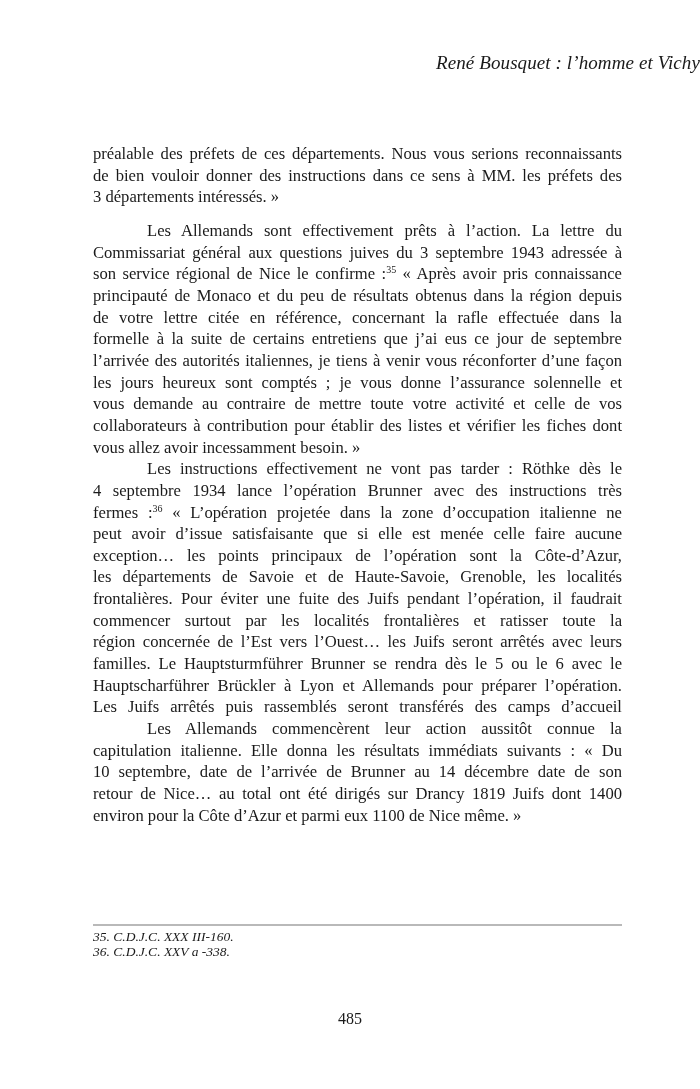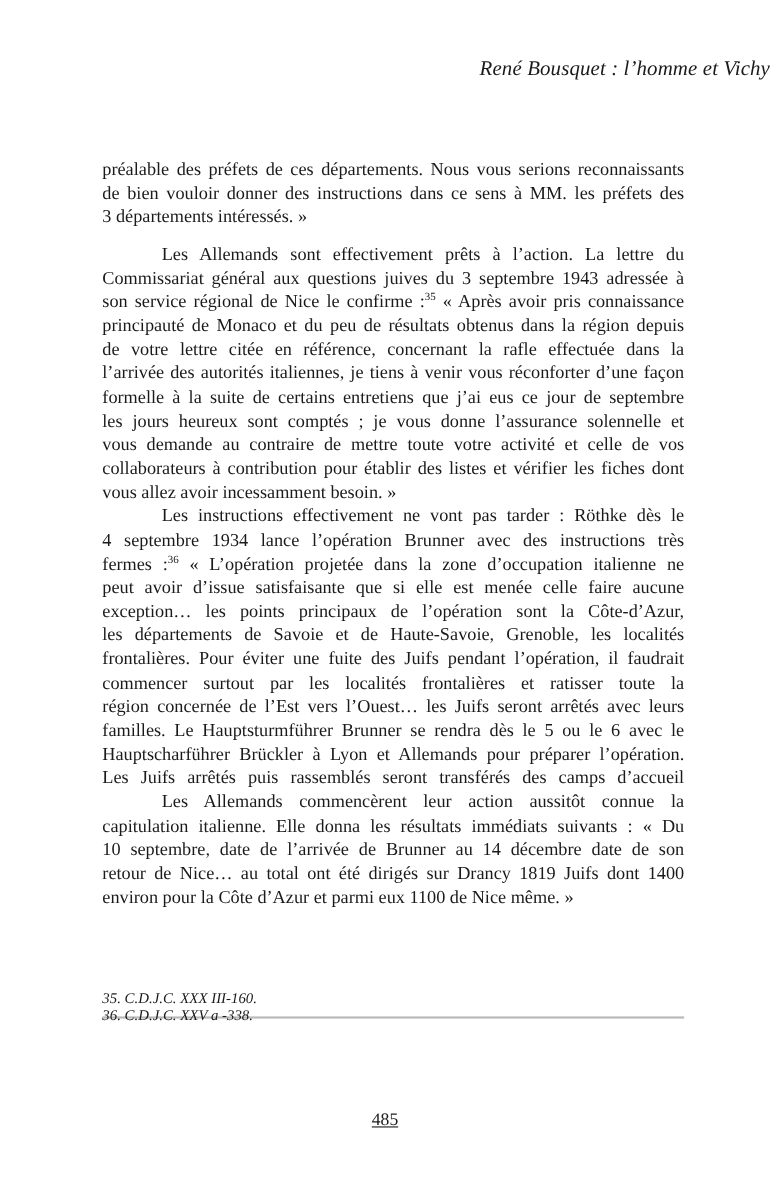--- a/index.html
+++ b/index.html
@@ -9,44 +9,44 @@
                     font-style: italic; font-size: 19px; letter-spacing: 0.1px; }
     .body-text { position: absolute; top: 143px; left: 93px; width: 529px; font-size: 16.6px;
                  line-height: 21.65px; }
     .para { margin: 0; text-align: justify; text-align-last: left; }
     .para.gap { margin-top: 12px; }
     .line { display: block; text-align: justify; text-align-last: justify; white-space: nowrap; }
     .line.last { text-align-last: left; }
     .line.ind { padding-left: 54px; }
     sup { font-size: 10px; line-height: 0; vertical-align: 6px; }
     .rule { position: absolute; top: 924px; left: 93px; width: 529px; height: 2px; background: #b9b9b9; }
-    .footnotes { position: absolute; top: 900px; left: 93px; font-style: italic; font-size: 13.5px; line-height: 15px; }
-    .page-num { position: absolute; top: 1010px; left: 0; width: 700px; text-align: center; font-size: 16px; text-decoration: underline; }
+    .footnotes { position: absolute; top: 929px; left: 93px; font-style: italic; font-size: 13.5px; line-height: 15px; }
+    .page-num { position: absolute; top: 1010px; left: 0; width: 700px; text-align: center; font-size: 16px; }
   </style>
 </head>
 <body>
 
 <div class="running-head">René Bousquet : l’homme et Vichy</div>
 
 <div class="body-text">
 
   <p class="para">
     <span class="line">préalable des préfets de ces départements. Nous vous serions reconnaissants</span>
     <span class="line">de bien vouloir donner des instructions dans ce sens à MM. les préfets des</span>
     <span class="line last">3 départements intéressés. »</span>
   </p>
 
   <p class="para gap">
     <span class="line ind">Les Allemands sont effectivement prêts à l’action. La lettre du</span>
     <span class="line">Commissariat général aux questions juives du 3 septembre 1943 adressée à</span>
     <span class="line"><span>son service régional de Nice le confirme :</span><sup>35</sup><span> « Après avoir pris connaissance</span></span>
     <span class="line">principauté de Monaco et du peu de résultats obtenus dans la région depuis</span>
     <span class="line">de votre lettre citée en référence, concernant la rafle effectuée dans la</span>
+    <span class="line">formelle à la suite de certains entretiens que j’ai eus ce jour de septembre</span>
     <span class="line">l’arrivée des autorités italiennes, je tiens à venir vous réconforter d’une façon</span>
-    <span class="line">formelle à la suite de certains entretiens que j’ai eus ce jour de septembre</span>
     <span class="line">les jours heureux sont comptés ; je vous donne l’assurance solennelle et</span>
     <span class="line">vous demande au contraire de mettre toute votre activité et celle de vos</span>
     <span class="line">collaborateurs à contribution pour établir des listes et vérifier les fiches dont</span>
     <span class="line last">vous allez avoir incessamment besoin. »</span>
   </p>
 
   <p class="para">
     <span class="line ind">Les instructions effectivement ne vont pas tarder : Röthke dès le</span>
     <span class="line">4 septembre 1934 lance l’opération Brunner avec des instructions très</span>
     <span class="line"><span>fermes :</span><sup>36</sup><span> « L’opération projetée dans la zone d’occupation italienne ne</span></span>

